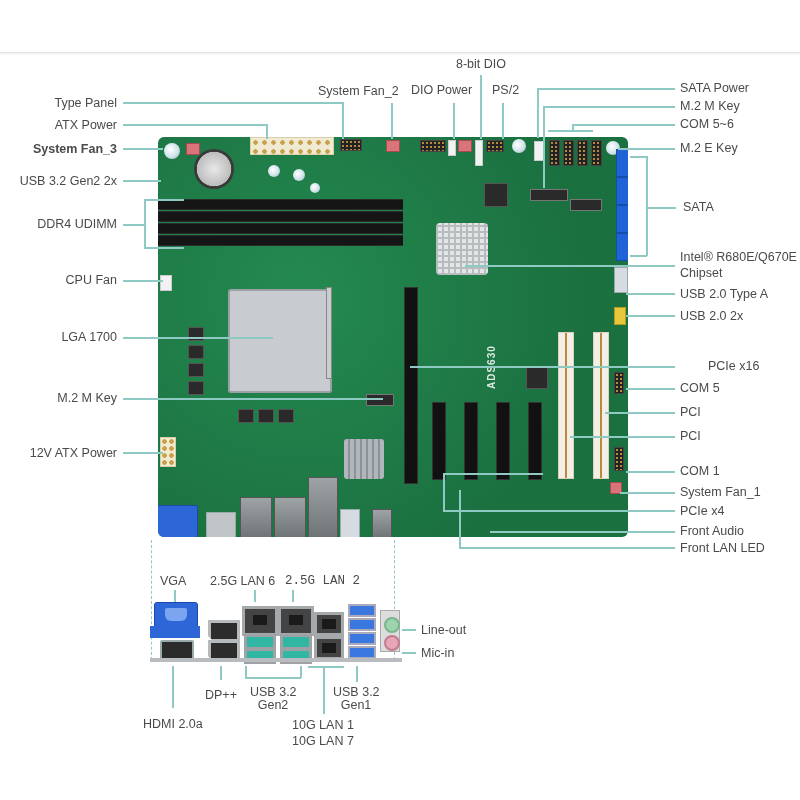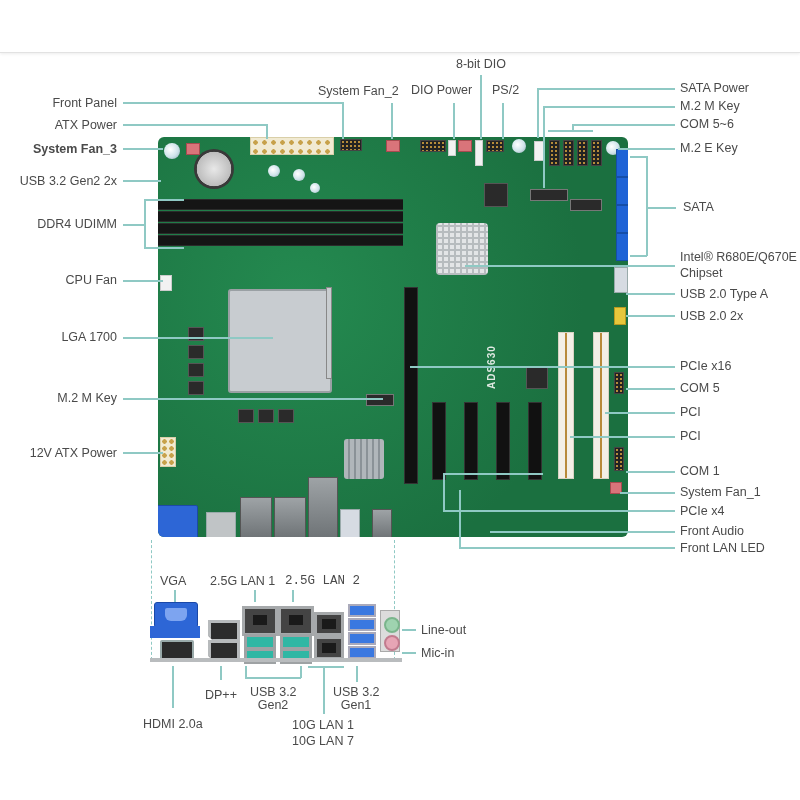--- a/index.html
+++ b/index.html
@@ -148,21 +148,21 @@
 
   <div class="cmp vgab" style="left:-4px;top:368px;width:42px;height:32px;"></div>
   <div class="cmp usbw" style="left:48px;top:375px;width:28px;height:25px;background:#c0c4c6;"></div>
   <div class="cmp rj" style="left:82px;top:360px;width:30px;height:40px;"></div>
   <div class="cmp rj" style="left:116px;top:360px;width:30px;height:40px;"></div>
   <div class="cmp rj" style="left:150px;top:340px;width:28px;height:60px;"></div>
   <div class="cmp usbw" style="left:182px;top:372px;width:18px;height:28px;"></div>
   <div class="cmp rj" style="left:214px;top:372px;width:18px;height:28px;"></div>
 </div>
 
-<div class="lbl r" style="left:20px;top:96px;width:97px;">Front Panel</div>
+<div class="lbl r" style="left:20px;top:96px;width:97px;">Type Panel</div>
 <div class="ln" style="left:123px;top:102px;width:220px;height:1.5px;"></div>
 <div class="ln" style="left:342px;top:102px;width:1.5px;height:37px;"></div>
 
 <div class="lbl r" style="left:20px;top:118px;width:97px;">ATX Power</div>
 <div class="ln" style="left:123px;top:124px;width:143px;height:1.5px;"></div>
 <div class="ln" style="left:266px;top:124px;width:1.5px;height:15px;"></div>
 
 <div class="lbl r" style="left:20px;top:142px;width:97px;font-weight:bold;">System Fan_3</div>
 <div class="ln" style="left:123px;top:148px;width:40px;height:1.5px;"></div>
 
@@ -226,21 +226,21 @@
   <div>Chipset</div>
 </div>
 <div class="ln" style="left:465px;top:265px;width:210px;height:1.5px;"></div>
 
 <div class="lbl" style="left:680px;top:287px;">USB 2.0 Type A</div>
 <div class="ln" style="left:626px;top:293px;width:49px;height:1.5px;"></div>
 
 <div class="lbl" style="left:680px;top:309px;">USB 2.0 2x</div>
 <div class="ln" style="left:626px;top:315px;width:49px;height:1.5px;"></div>
 
-<div class="lbl" style="left:680px;top:359px;">PCIe x16</div>
+<div class="lbl" style="left:708px;top:359px;">PCIe x16</div>
 <div class="ln" style="left:410px;top:366px;width:265px;height:1.5px;"></div>
 
 <div class="lbl" style="left:680px;top:381px;">COM 5</div>
 <div class="ln" style="left:626px;top:388px;width:49px;height:1.5px;"></div>
 
 <div class="lbl" style="left:680px;top:405px;">PCI</div>
 <div class="ln" style="left:605px;top:412px;width:70px;height:1.5px;"></div>
 
 <div class="lbl" style="left:680px;top:429px;">PCI</div>
 <div class="ln" style="left:570px;top:436px;width:105px;height:1.5px;"></div>
@@ -260,21 +260,21 @@
 <div class="ln" style="left:490px;top:531px;width:185px;height:1.5px;"></div>
 
 <div class="lbl" style="left:680px;top:541px;">Front LAN LED</div>
 <div class="ln" style="left:459px;top:547px;width:216px;height:1.5px;"></div>
 <div class="ln" style="left:459px;top:490px;width:1.5px;height:58px;"></div>
 
 <div class="dash" style="left:151px;top:540px;height:120px;"></div>
 <div class="dash" style="left:394px;top:540px;height:120px;"></div>
 
 <div class="lbl" style="left:160px;top:574px;">VGA</div>
-<div class="lbl" style="left:210px;top:574px;">2.5G LAN 1</div>
+<div class="lbl" style="left:210px;top:574px;">2.5G LAN 6</div>
 <div class="lbl" style="left:285px;top:574px;font-family:Liberation Mono, monospace;">2.5G LAN 2</div>
 <div class="ln" style="left:174px;top:590px;width:1.5px;height:12px;"></div>
 <div class="ln" style="left:254px;top:590px;width:1.5px;height:12px;"></div>
 <div class="ln" style="left:292px;top:590px;width:1.5px;height:12px;"></div>
 
 <div class="io">
   <div class="vga">
       <i></i>
     </div>
   <div class="vgablk"></div>

